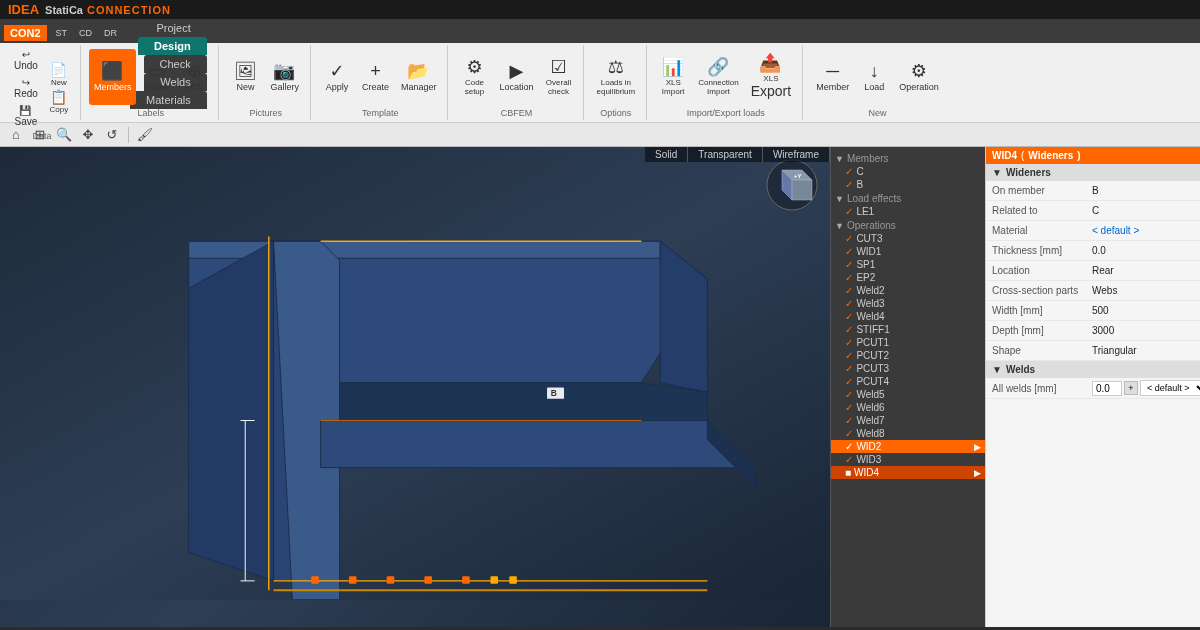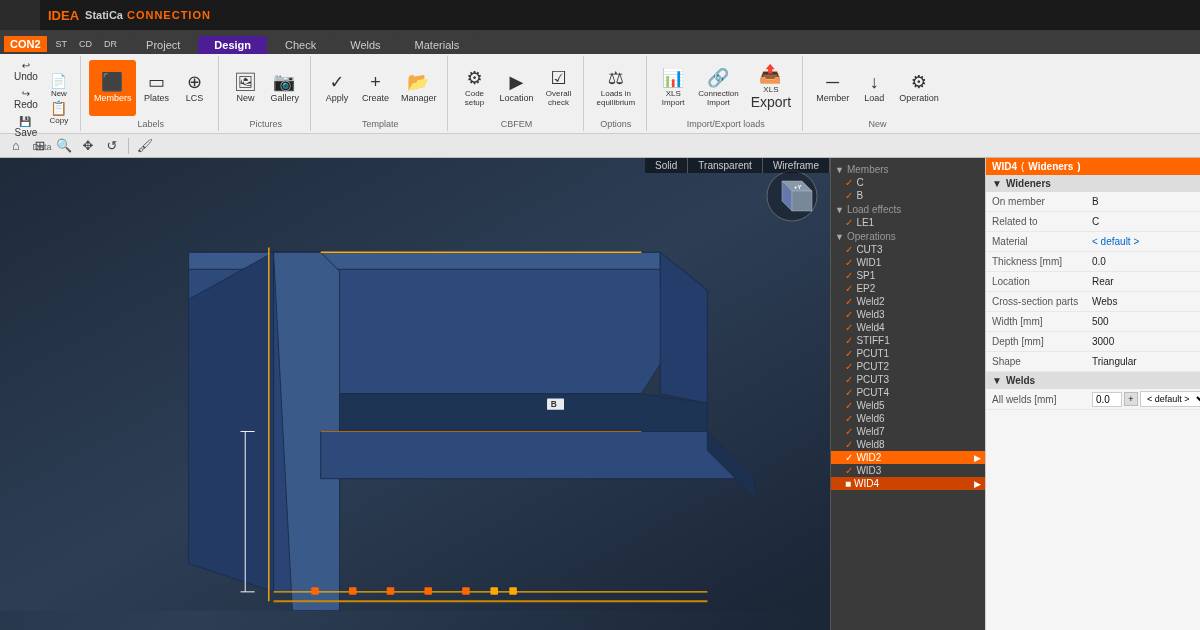--- a/index.html
+++ b/index.html
@@ -1,27 +1,26 @@
 <!DOCTYPE html>
 <html><head>
   <meta charset="utf-8">
   <style>
     * { margin: 0; padding: 0; box-sizing: border-box; }
     body { width: 1200px; height: 630px; overflow: hidden; font-family: Arial, sans-serif; font-size: 11px; background: #2b2b2b; }
 
     
     .title-bar {
-      height: 30px;
+      height: 19px;
       background: #1a1a1a;
       display: flex;
       align-items: center;
       padding: 4px 8px;
       color: #ccc;
       font-size: 11px;
-      margin-left: 40px;
     }
     .title-bar .app-logo {
       color: #ff6600;
       font-weight: bold;
       font-size: 13px;
       margin-right: 6px;
     }
     .title-bar .app-name {
       color: #ff6600;
       font-weight: bold;
@@ -34,33 +33,34 @@
       color: #ccc;
     }
 
     
     .menu-tabs {
       height: 24px;
       background: #3c3c3c;
       display: flex;
       align-items: flex-end;
       padding-left: 10px;
+      flex-direction: column;
     }
     .menu-tab {
       padding: 3px 16px;
       font-size: 11px;
       cursor: pointer;
       color: #ccc;
       background: #3c3c3c;
       border-top-left-radius: 3px;
       border-top-right-radius: 3px;
       margin-right: 2px;
     }
     .menu-tab.active {
-      background: #4c1d95;
+      background: #0f766e;
       color: white;
       font-weight: bold;
     }
 
     
     .ribbon {
       height: 80px;
       background: #f0f0f0;
       display: flex;
       align-items: stretch;

